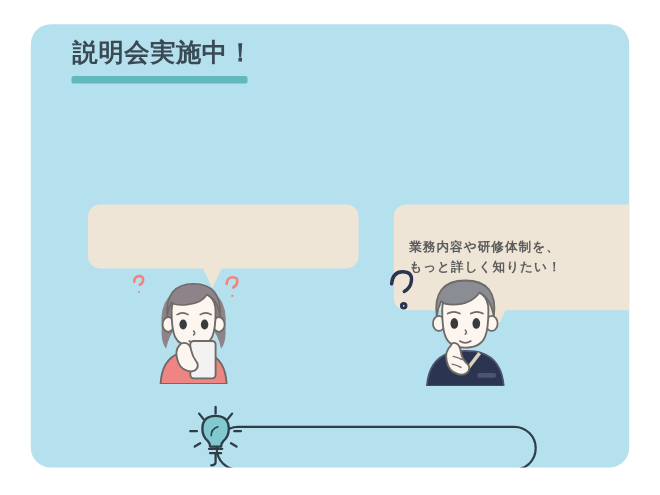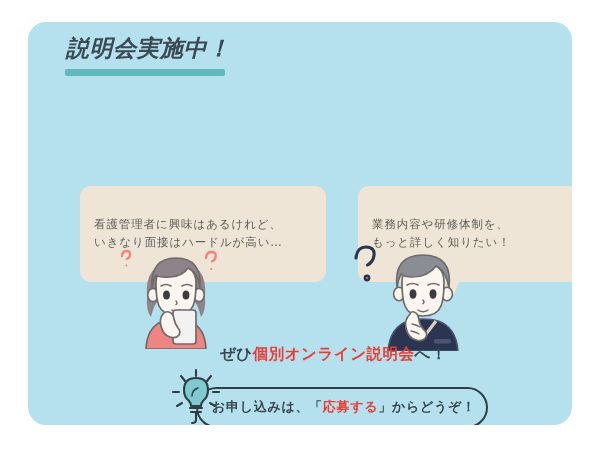--- a/index.html
+++ b/index.html
@@ -50,21 +50,20 @@
   }
   #heading-text {
     position: relative;
     z-index: 2;
     font-size: 23px;
     font-weight: bold;
     color: #3a4a55;
     letter-spacing: 0.5px;
     line-height: 1;
     padding-left: 18px;
-    font-style: italic;
   }
 
   
   #lead-copy {
     position: absolute;
     left: 20px;
     top: 68px;
     font-size: 17.5px;
     color: #3f5059;
     line-height: 1.58;
@@ -97,20 +96,21 @@
   #bubble-left {
     left: 52px;
     top: 164px;
     width: 246px;
   }
   #bubble-left .tail { left: 104px; }
   #bubble-right {
     left: 330px;
     top: 164px;
     width: 236px;
+    font-weight: bold;
   }
   #bubble-right .tail { left: 84px; }
 
   
   .person { position: absolute; }
   #person-woman { left: 88px; top: 222px; }
   #person-man   { left: 320px; top: 214px; }
 
   
   #cta {
@@ -168,22 +168,20 @@
 
   <div id="card">
 
     <div id="heading-wrap">
       <div id="heading-underline"></div>
       <div id="heading-text">説明会実施中！</div>
     </div>
 
 
     <div class="bubble" id="bubble-left">
-      <span>看護管理者に興味はあるけれど、
-いきなり面接はハードルが高い…</span>
       <span class="tail"></span>
     </div>
 
     <div class="bubble" id="bubble-right">
       <span>業務内容や研修体制を、
 もっと詳しく知りたい！</span>
       <span class="tail"></span>
     </div>
 
     <div class="person" id="person-woman">
@@ -251,29 +249,23 @@
         <rect x="86" y="103" width="17" height="4.5" rx="1.6" fill="#4b5470"></rect>
 
         <path d="M62 78 q-6 6 -4 14 q2 10 10 12 q7 2 10 -3 q2 -4 -2 -7 q-4 -4 -5 -10 q-1 -7 -5 -8 q-3 -1 -4 2 z" fill="#fdf6f0" stroke="#6e6a68" stroke-width="1.7"></path>
         <path d="M64 88 q5 1 8 3 M63 95 q5 1 8 3" fill="none" stroke="#6e6a68" stroke-width="1.3" stroke-linecap="round"></path>
       </svg>
     </div>
 
     <div id="cta">
 
 
-      <div class="cta-line second">
-        <span>ぜひ</span><span class="cta-red">個別オンライン説明会</span><span>へ！</span>
-      </div>
 
       <div id="apply-box"></div>
 
-      <div id="apply-text">
-        <span>お申し込みは、「</span><span class="red">応募する</span><span>」からどうぞ！</span>
-      </div>
 
       <svg id="bulb" viewBox="0 0 56 62">
         <g stroke="#2e3d46" stroke-width="2.1" stroke-linecap="round" fill="none">
           <path d="M28 4 v6"></path>
           <path d="M13 10 l4 5"></path>
           <path d="M43 10 l-4 5"></path>
           <path d="M5 26 h6"></path>
           <path d="M51 26 h-6"></path>
           <path d="M9 40 l5 -3"></path>
           <path d="M47 40 l-5 -3"></path>

